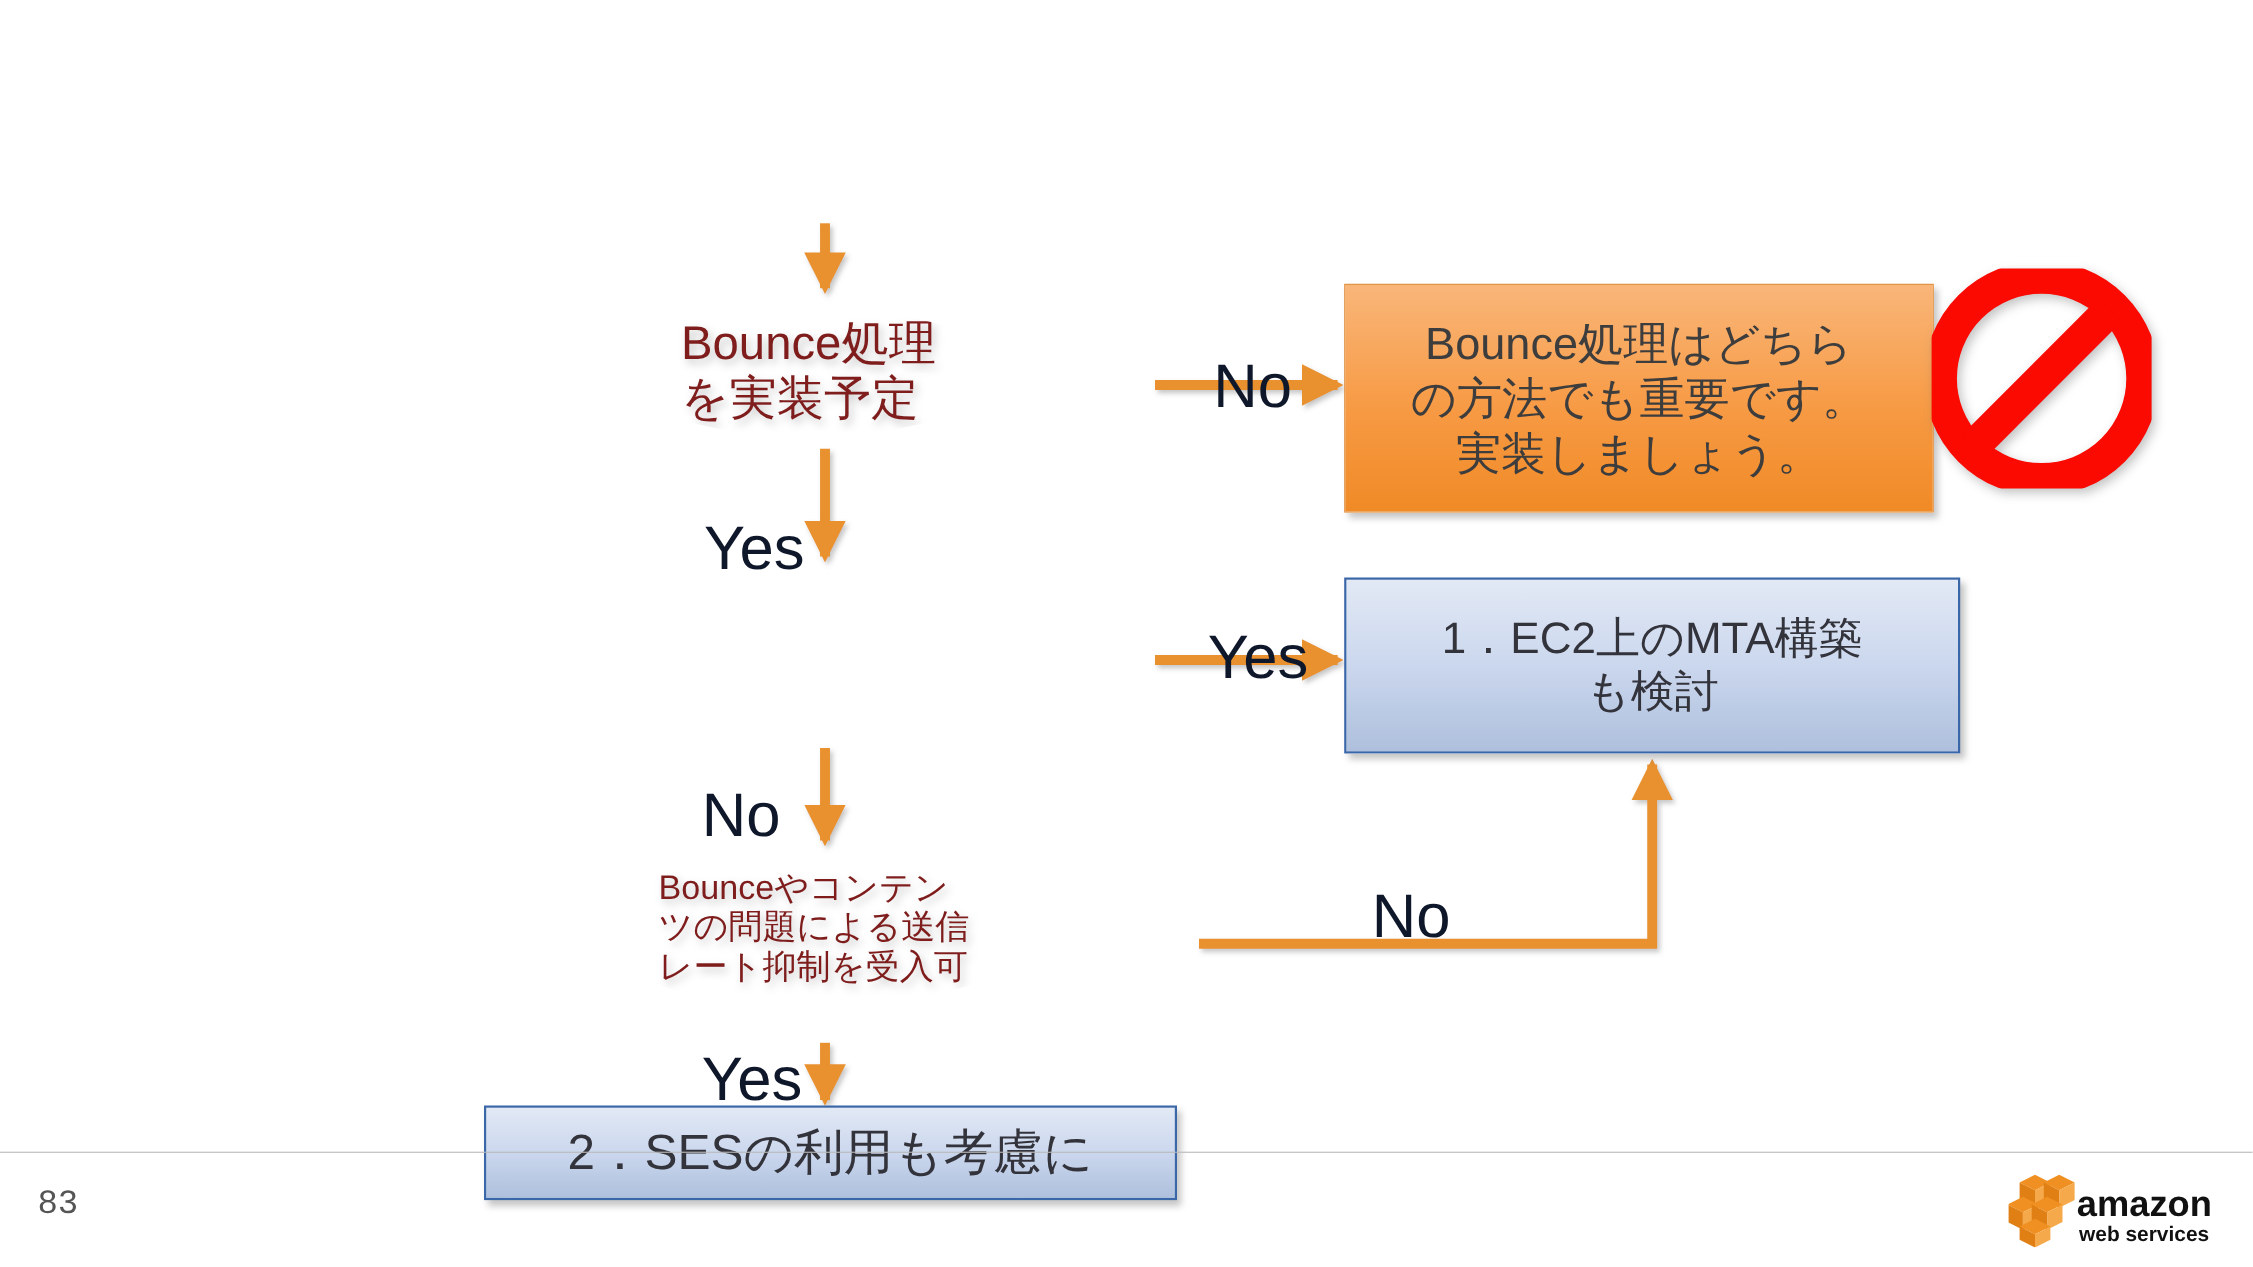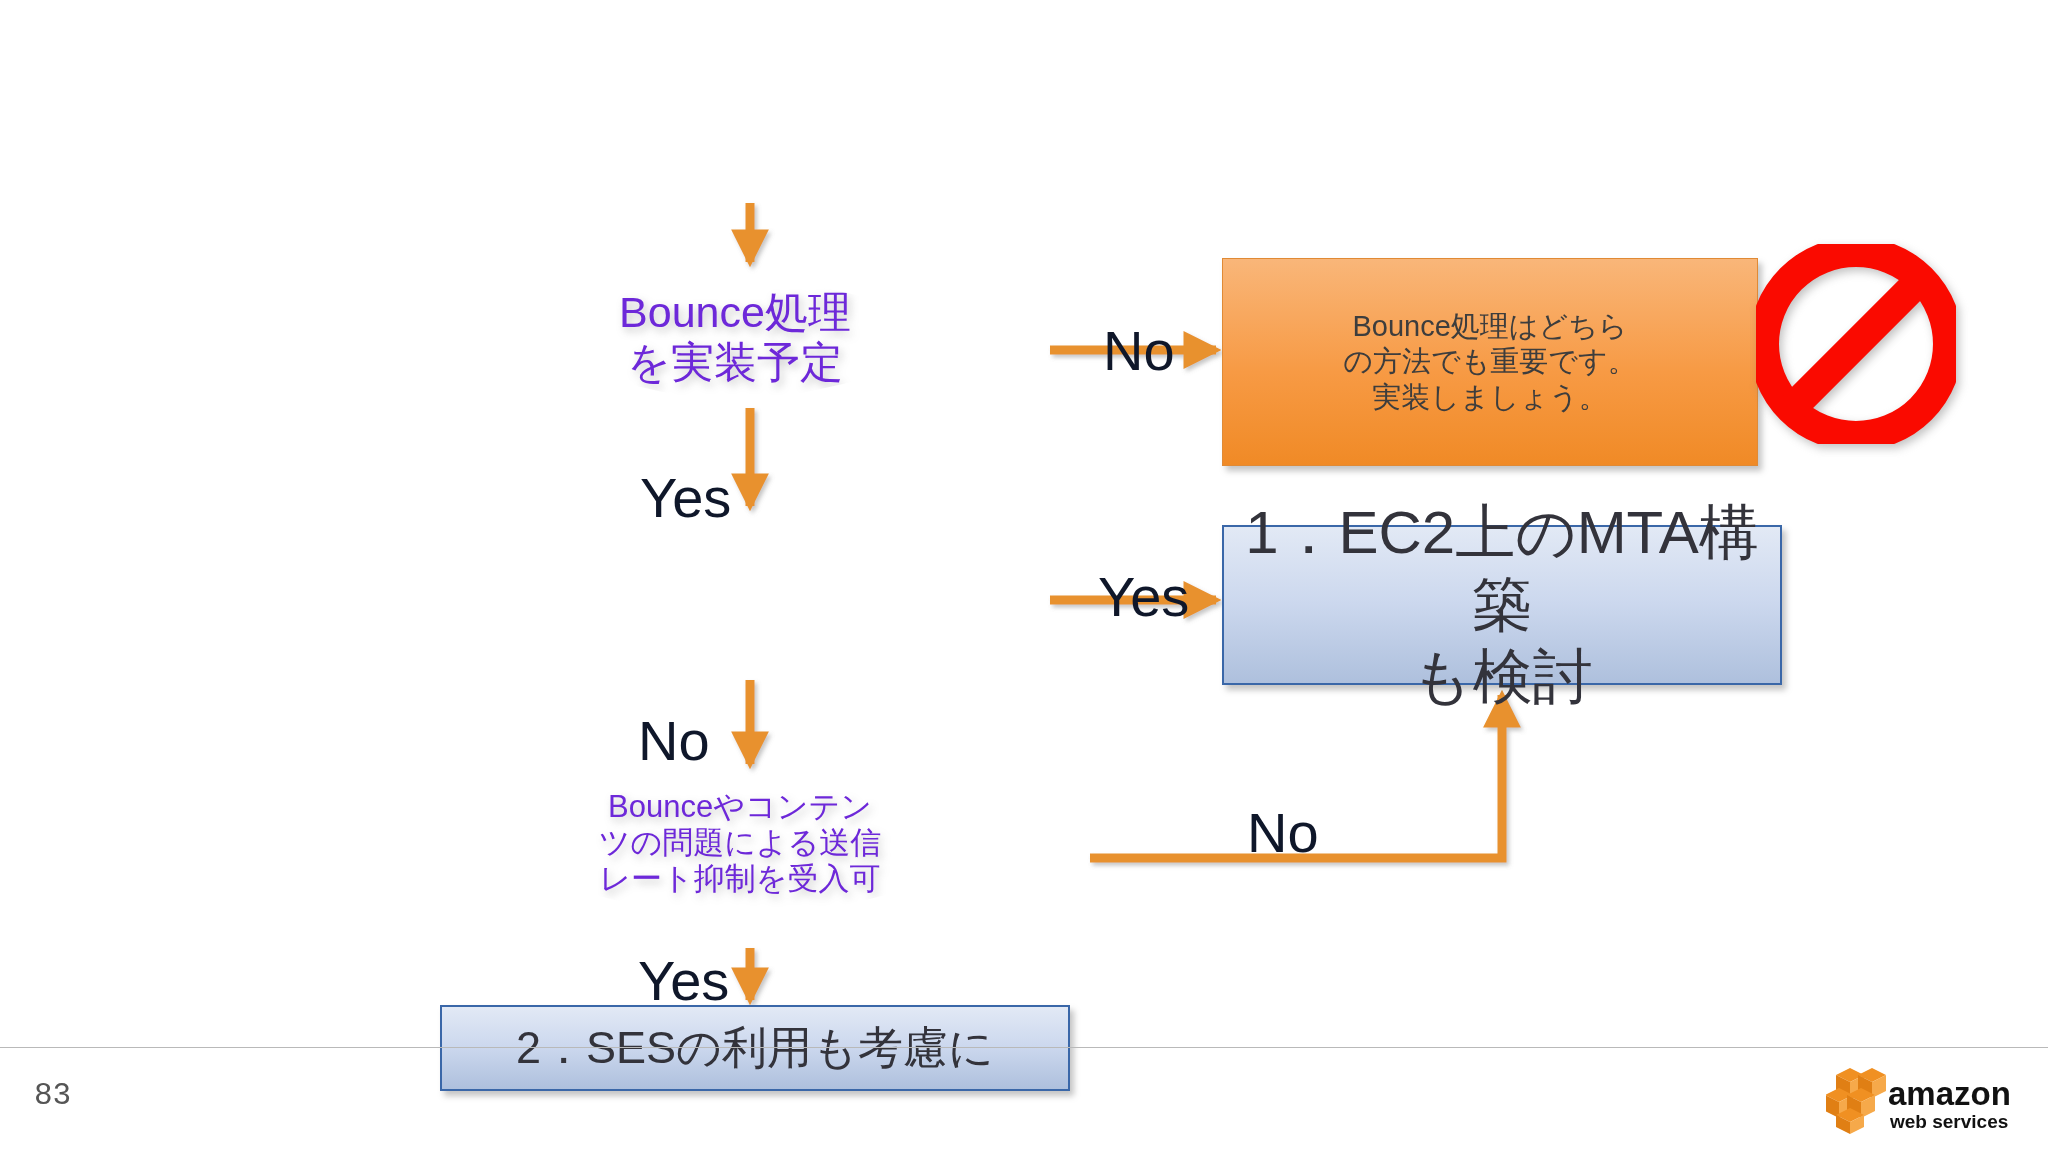--- a/index.html
+++ b/index.html
@@ -60,22 +60,21 @@
     width: 190px;
     height: 74px;
   }
 
   
   .diamond {
     position: absolute;
     display: flex;
     align-items: center;
     justify-content: center;
-    text-align: center;
-    color: #6d28d9;
+    color: #7f1d1d;
     clip-path: polygon(50% 0%, 100% 50%, 50% 100%, 0% 50%);
     background: linear-gradient(180deg, #f7a košt 0%, #f7a85c 0%, #f08a2a 100%);
     filter: drop-shadow(3px 4px 4px rgba(100,100,100,0.38));
   }
   .diamond-inner {
     line-height: 1.16;
     white-space: pre-line;
     padding: 0 10px;
   }
 
@@ -105,42 +104,42 @@
     border: 1px solid #e08a35;
     box-shadow: 4px 5px 6px rgba(110,110,110,0.40);
     display: flex;
     align-items: center;
     justify-content: center;
     text-align: center;
     color: #3d3d3d;
     box-sizing: border-box;
   }
   .orange-box .box-text {
-    font-size: 29px;
+    font-size: 41px;
     line-height: 1.22;
     white-space: pre-line;
   }
 
   
   .blue-box {
     position: absolute;
     background: linear-gradient(180deg, #e2e9f5 0%, #ccd8ee 48%, #aec0dd 100%);
     border: 2px solid #3a67a8;
     box-shadow: 4px 5px 6px rgba(110,110,110,0.40);
     display: flex;
     align-items: center;
     justify-content: center;
     text-align: center;
     color: #33333b;
     box-sizing: border-box;
   }
   #blue-box-1 {
     left: 1222px; top: 525px; width: 560px; height: 160px;
   }
-  #blue-box-1 .box-text { font-size: 60px; line-height: 1.2; white-space: pre-line; }
+  #blue-box-1 .box-text { font-size: 40px; line-height: 1.2; white-space: pre-line; }
 
   #blue-box-2 {
     left: 440px; top: 1005px; width: 630px; height: 86px;
   }
   #blue-box-2 .box-text { font-size: 45px; line-height: 1.2; white-space: pre-line; }
 
   
   .conn {
     position: absolute;
     pointer-events: none;

